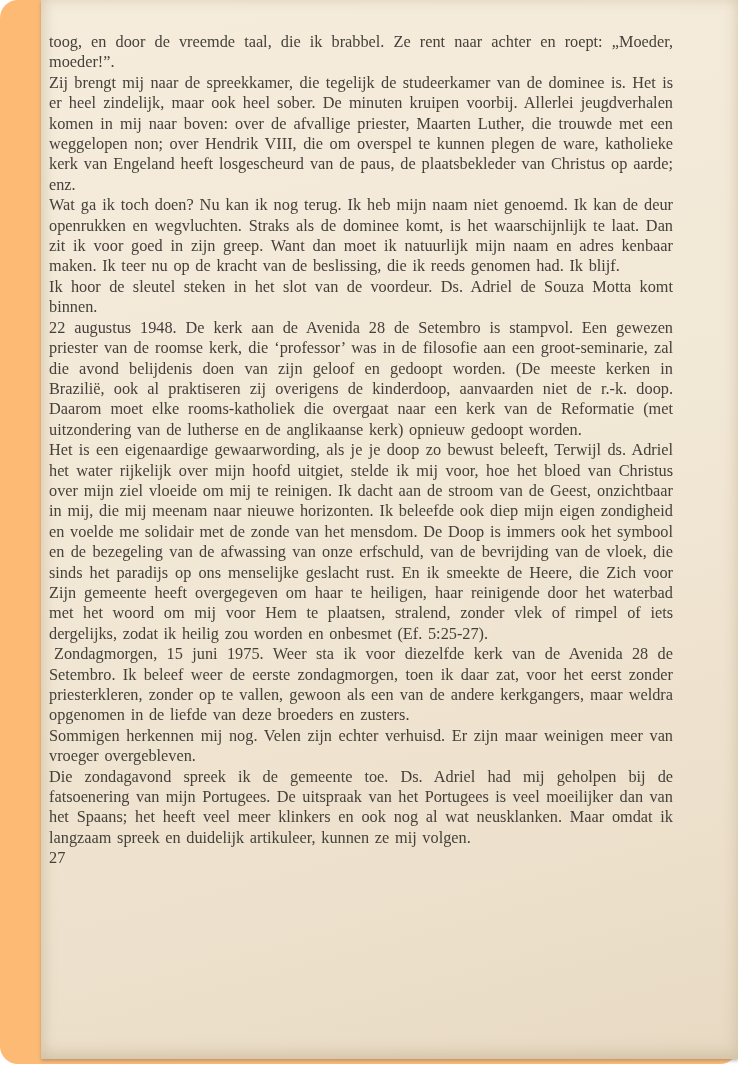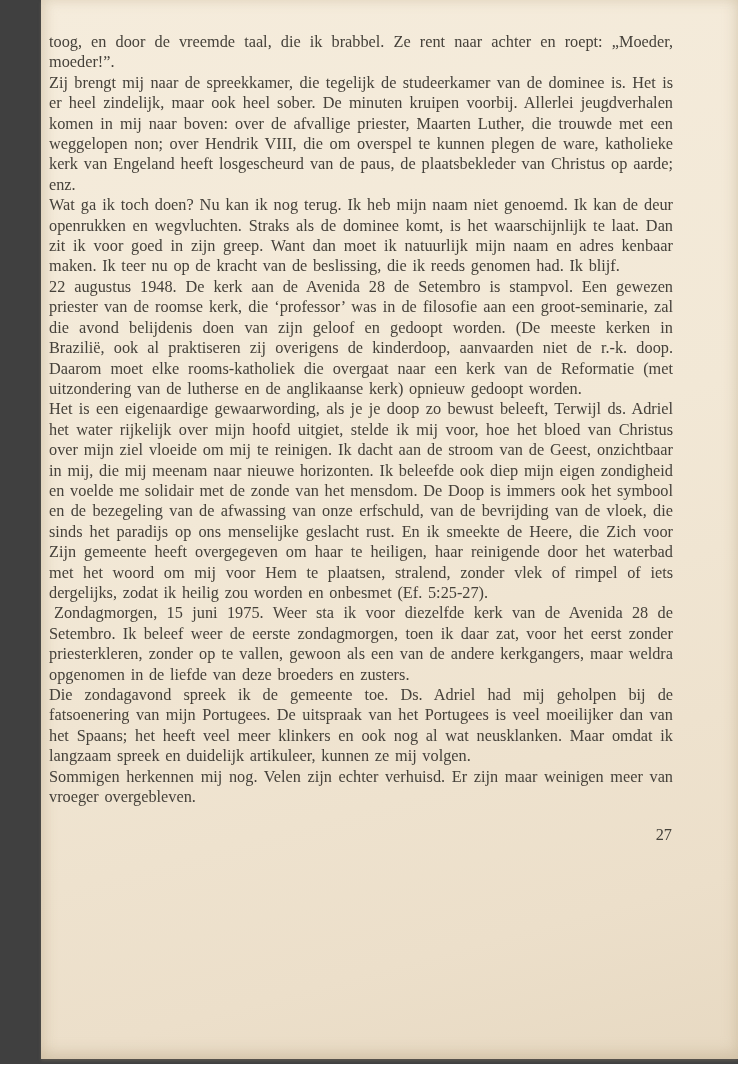--- a/index.html
+++ b/index.html
@@ -10,21 +10,22 @@
     width: 738px;
     height: 1068px;
     background: #ffffff;
     overflow: hidden;
     font-family: "Liberation Serif", serif;
   }
   .scan {
     position: relative;
     width: 738px;
     height: 1064px;
-    background: #404040;
+    background: #fdba74;
+    border-radius: 18px;
   }
   
   .paper {
     position: absolute;
     left: 41px;
     top: 0;
     width: 697px;
     height: 1059px;
     background: linear-gradient(165deg, #f5ecdc 0%, #f2e8d6 45%, #ecdfca 85%, #e7d9c2 100%);
     box-shadow:
@@ -49,49 +50,49 @@
   .gap {
     margin-top: 20px;
   }
   .indent {
     text-indent: 5px;
   }
   .bold-year {
     font-weight: normal;
   }
   .page-number {
-    margin-top: 18px;
-    text-align: right;
+    margin-top: 0;
     padding-right: 1px;
     font-size: 16.3px;
     color: #45413a;
   }
 </style>
 </head>
 <body>
 
 <div class="scan">
   <div class="paper">
     <div class="text-block">
 
       <p>toog, en door de vreemde taal, die ik brabbel. Ze rent naar achter en roept: „Moeder, moeder!”.</p>
 
 
       <p>Zij brengt mij naar de spreekkamer, die tegelijk de studeerkamer van de dominee is. Het is er heel zindelijk, maar ook heel sober. De minuten kruipen voorbij. Allerlei jeugdverhalen komen in mij naar boven: over de afvallige priester, Maarten Luther, die trouwde met een weggelopen non; over Hendrik VIII, die om overspel te kunnen plegen de ware, katholieke kerk van Engeland heeft losgescheurd van de paus, de plaatsbekleder van Christus op aarde; enz.</p>
 
       <p>Wat ga ik toch doen? Nu kan ik nog terug. Ik heb mijn naam niet genoemd. Ik kan de deur openrukken en wegvluchten. Straks als de dominee komt, is het waarschijnlijk te laat. Dan zit ik voor goed in zijn greep. Want dan moet ik natuurlijk mijn naam en adres kenbaar maken. Ik teer nu op de kracht van de beslissing, die ik reeds genomen had. Ik blijf.</p>
 
+      <p>Ik hoor de sleutel steken in het slot van de voordeur. Ds. Adriel de Souza Motta komt binnen.</p>
 
       <p class="gap"><span>22 augustus </span><span class="bold-year">1948</span><span>. De kerk aan de Avenida 28 de Setembro is stampvol. Een gewezen priester van de roomse kerk, die ‘professor’ was in de filosofie aan een groot-seminarie, zal die avond belijdenis doen van zijn geloof en gedoopt worden. (De meeste kerken in Brazilië, ook al praktiseren zij overigens de kinderdoop, aanvaarden niet de r.-k. doop. Daarom moet elke rooms-katholiek die overgaat naar een kerk van de Reformatie (met uitzondering van de lutherse en de anglikaanse kerk) opnieuw gedoopt worden.</span></p>
 
       <p>Het is een eigenaardige gewaarwording, als je je doop zo bewust beleeft, Terwijl ds. Adriel het water rijkelijk over mijn hoofd uitgiet, stelde ik mij voor, hoe het bloed van Christus over mijn ziel vloeide om mij te reinigen. Ik dacht aan de stroom van de Geest, onzichtbaar in mij, die mij meenam naar nieuwe horizonten. Ik beleefde ook diep mijn eigen zondigheid en voelde me solidair met de zonde van het mensdom. De Doop is immers ook het symbool en de bezegeling van de afwassing van onze erfschuld, van de bevrijding van de vloek, die sinds het paradijs op ons menselijke geslacht rust. En ik smeekte de Heere, die Zich voor Zijn gemeente heeft overgegeven om haar te heiligen, haar reinigende door het waterbad met het woord om mij voor Hem te plaatsen, stralend, zonder vlek of rimpel of iets dergelijks, zodat ik heilig zou worden en onbesmet (Ef. 5:25-27).</p>
 
       <p class="gap indent"><span>Zondagmorgen, 15 juni </span><span class="bold-year">1975</span><span>. Weer sta ik voor diezelfde kerk van de Avenida 28 de Setembro. Ik beleef weer de eerste zondagmorgen, toen ik daar zat, voor het eerst zonder priesterkleren, zonder op te vallen, gewoon als een van de andere kerkgangers, maar weldra opgenomen in de liefde van deze broeders en zusters.</span></p>
 
+      <p>Sommigen herkennen mij nog. Velen zijn echter verhuisd. Er zijn maar weinigen meer van vroeger overgebleven.</p>
+
       <p>Die zondagavond spreek ik de gemeente toe. Ds. Adriel had mij geholpen bij de fatsoenering van mijn Portugees. De uitspraak van het Portugees is veel moeilijker dan van het Spaans; het heeft veel meer klinkers en ook nog al wat neusklanken. Maar omdat ik langzaam spreek en duidelijk artikuleer, kunnen ze mij volgen.</p>
-
-      <p>Sommigen herkennen mij nog. Velen zijn echter verhuisd. Er zijn maar weinigen meer van vroeger overgebleven.</p>
 
       <div class="page-number">27</div>
 
     </div>
   </div>
 </div>
 
 </body></html>

